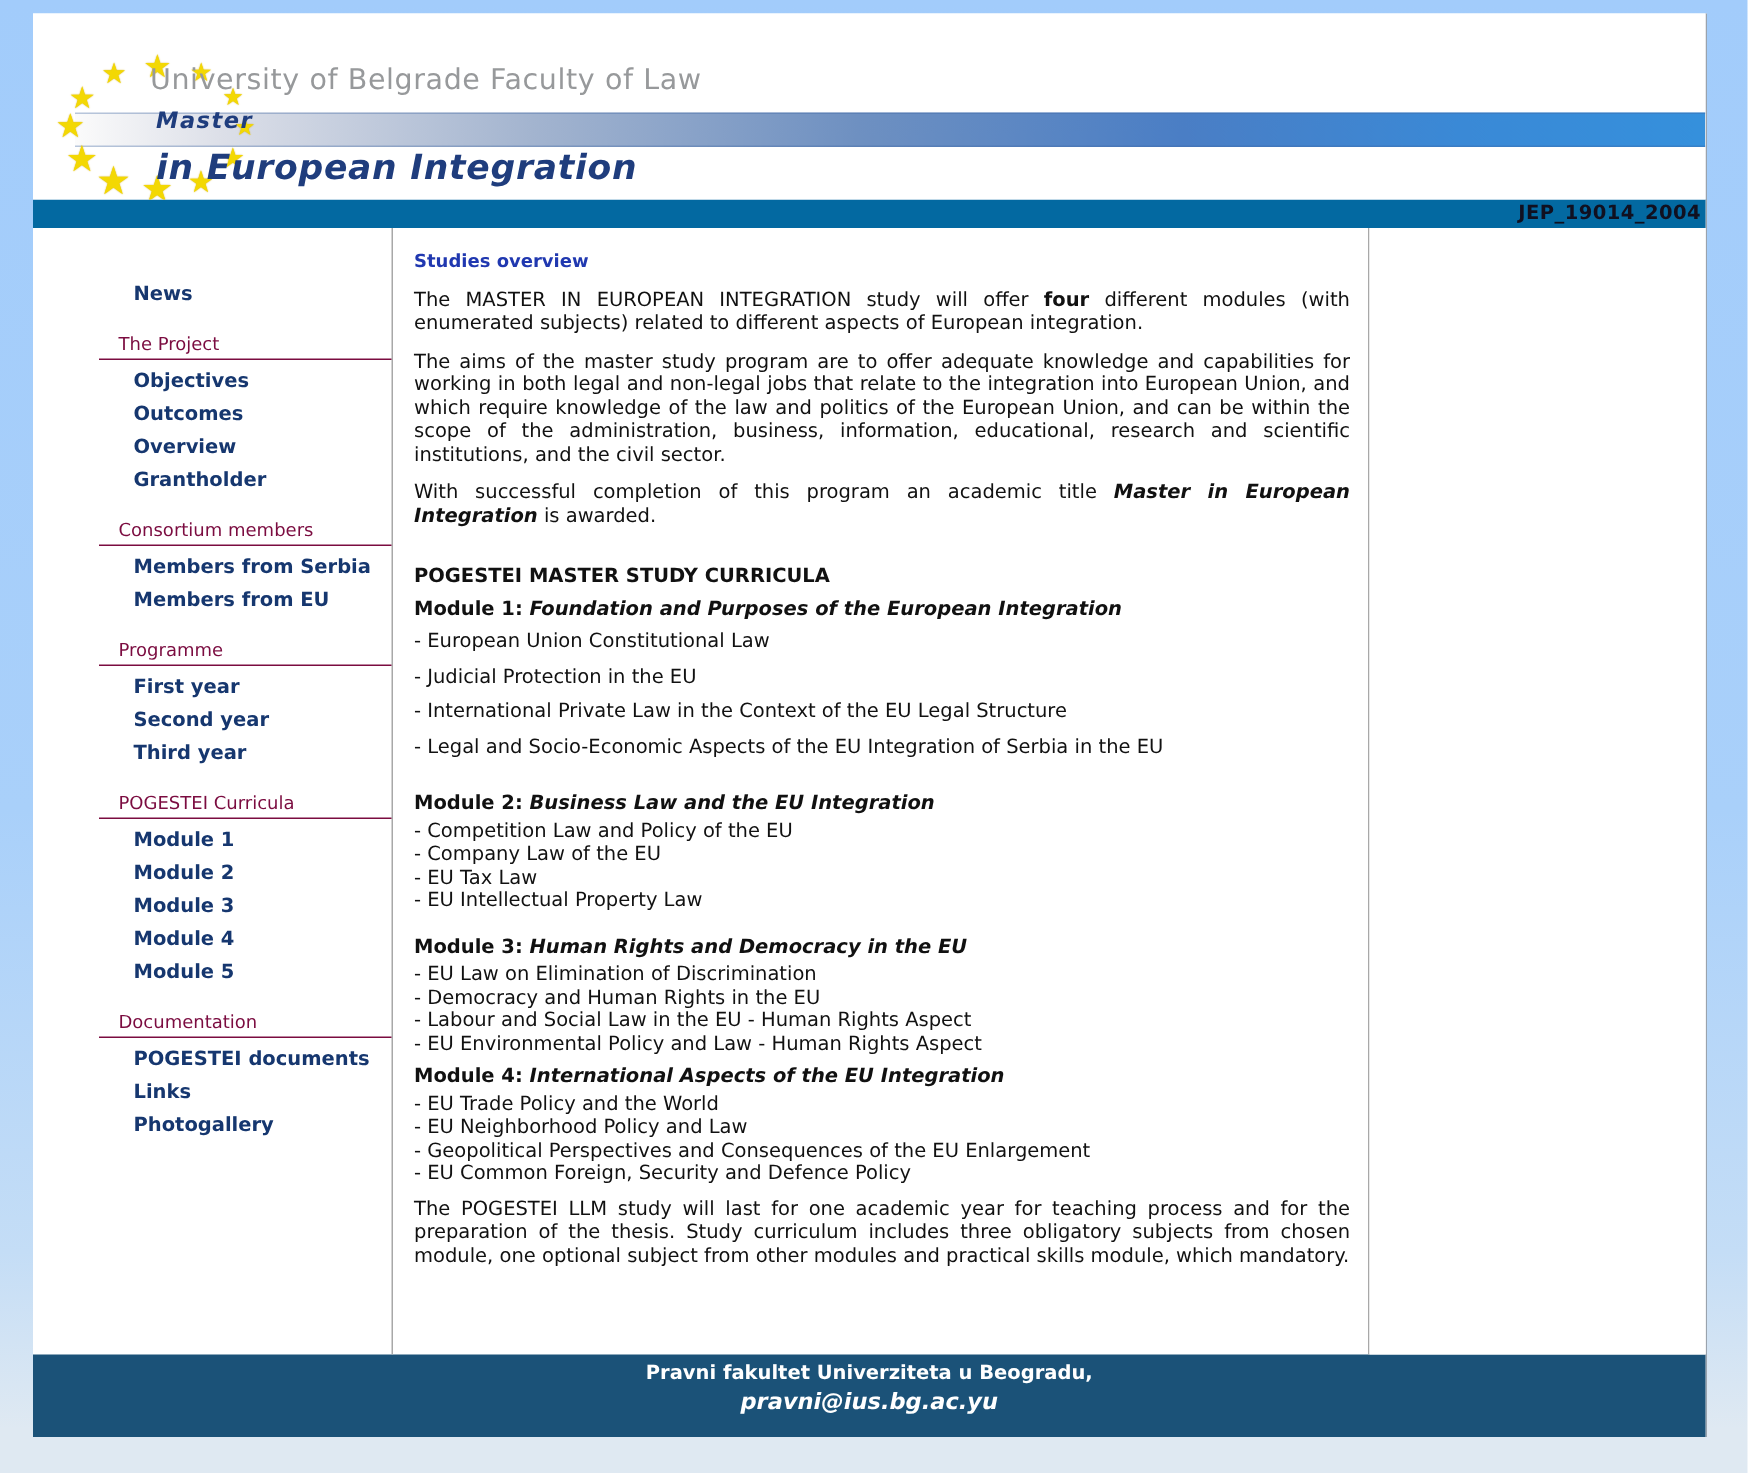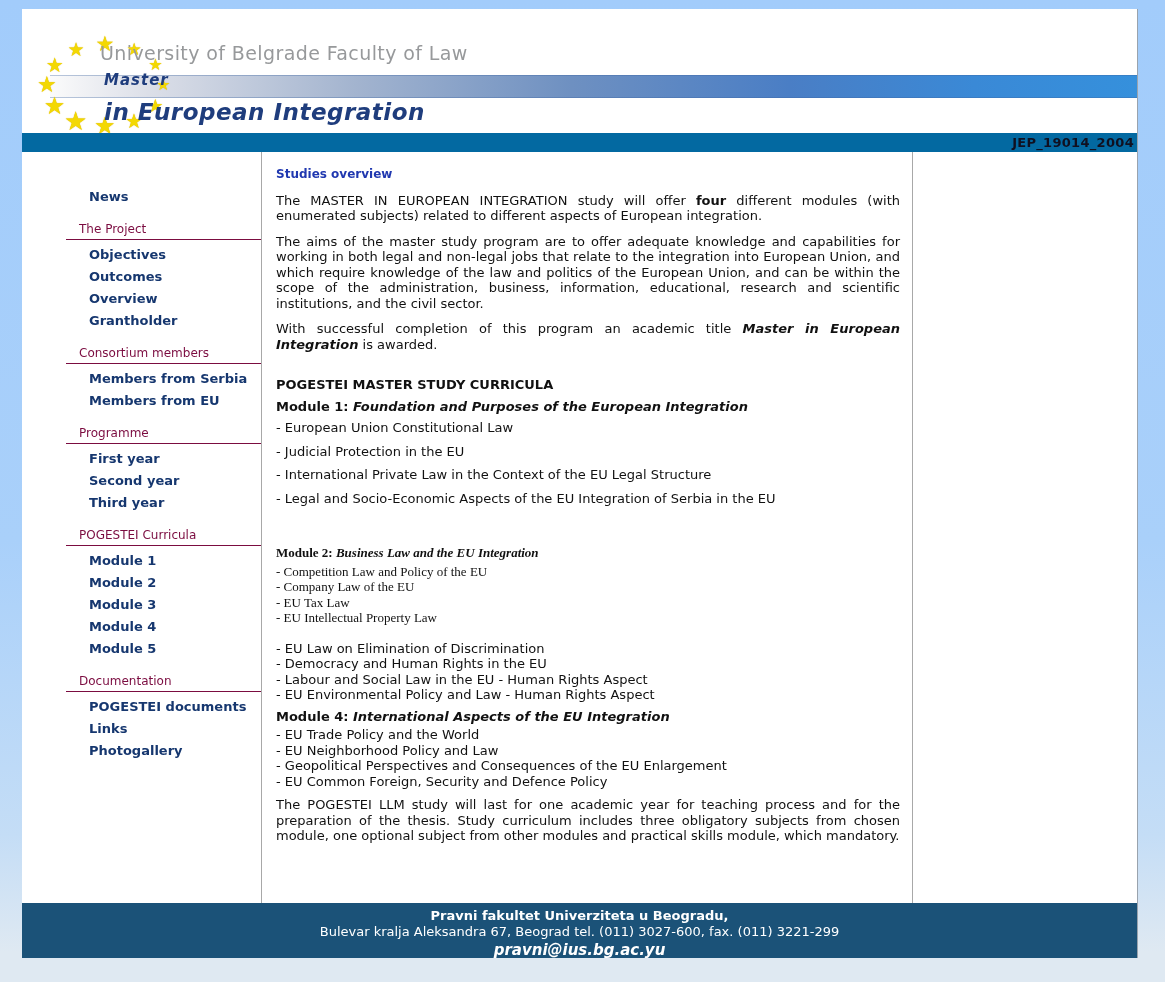--- a/index.html
+++ b/index.html
@@ -56,21 +56,21 @@
   }
   .main {
     width: 651px; border-right: 1px solid #a8a8a8;
     padding: 12px 12px 0 14px; font-size: 13px; color: #111; line-height: 15.5px;
   }
   .main h1 { font-size: 12px; font-weight: bold; color: #2038b0; margin: 3px 0 10px 0; }
   .para { text-align: justify; margin: 9px 0 10px 0; }
   .curricula-heading { font-weight: bold; margin-top: 25px; }
   .module { margin-top: 15px; }
   .module-1 { margin-top: 6px; }
-  .module-2 { margin-top: 39px; font-family: Liberation Serif, serif; }
+  .module-2 { margin-top: 22px; }
   .module-4 { margin-top: 6px; }
   .module-title { font-weight: bold; margin-bottom: 3px; }
   .module-title .ital { font-style: italic; }
   .items .item { line-height: 15.5px; }
   .items.spaced .item { margin: 6px 0 8px 0; }
   .closing { text-align: justify; margin-top: 8px; padding-bottom: 4px; }
   .rightcol { flex: 1; background: #fff; }
   b.inline { font-weight: bold; }
   .emph { font-weight: bold; font-style: italic; }
   
@@ -164,20 +164,21 @@
           <div class="module module-2">
             <div class="module-title"><span>Module 2: </span><span class="ital">Business Law and the EU Integration</span></div>
             <div class="items">
               <div class="item">- Competition Law and Policy of the EU</div>
               <div class="item">- Company Law of the EU</div>
               <div class="item">- EU Tax Law</div>
               <div class="item">- EU Intellectual Property Law</div>
             </div>
           </div>
           <div class="module module-3">
+            <div class="module-title"><span>Module 3: </span><span class="ital">Human Rights and Democracy in the EU</span></div>
             <div class="items">
               <div class="item">- EU Law on Elimination of Discrimination</div>
               <div class="item">- Democracy and Human Rights in the EU</div>
               <div class="item">- Labour and Social Law in the EU - Human Rights Aspect</div>
               <div class="item">- EU Environmental Policy and Law - Human Rights Aspect</div>
             </div>
           </div>
           <div class="module module-4">
             <div class="module-title"><span>Module 4: </span><span class="ital">International Aspects of the EU Integration</span></div>
             <div class="items">
@@ -190,17 +191,16 @@
         </div>
 
       <div class="closing">The POGESTEI LLM study will last for one academic year for teaching process and for the preparation of the thesis. Study curriculum includes three obligatory subjects from chosen module, one optional subject from other modules and practical skills module, which mandatory.</div>
     </div>
 
     <div class="rightcol"></div>
   </div>
 
   <div class="footer">
     <div class="f1">Pravni fakultet Univerziteta u Beogradu,</div>
-    <div class="f2">Bulevar kralja Aleksandra 67, Beograd tel. (011) 3027-600, fax. (011) 3221-299</div>
     <a class="f3">pravni@ius.bg.ac.yu</a>
   </div>
 
 </div>
 
 </body></html>

